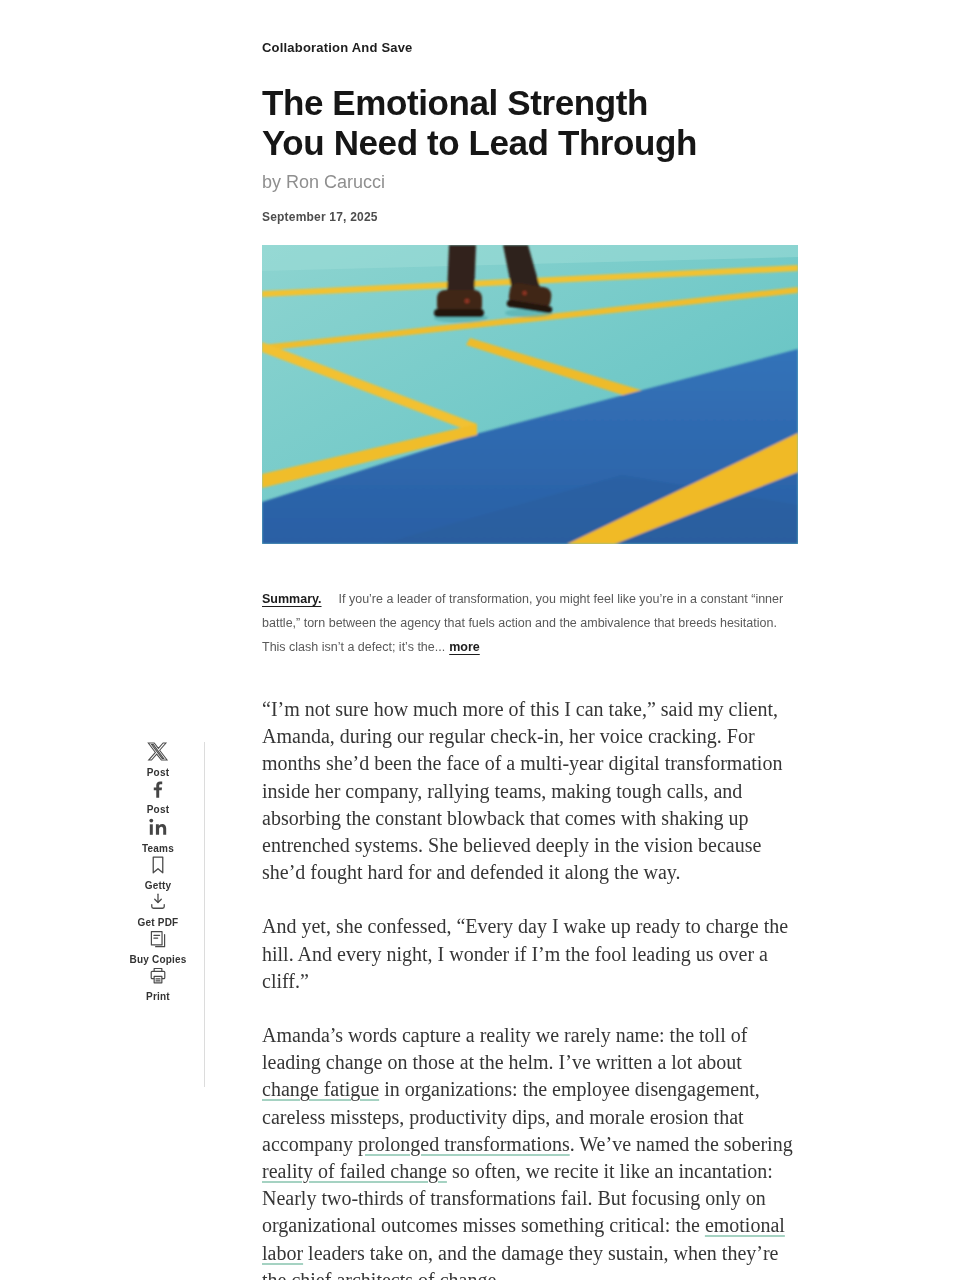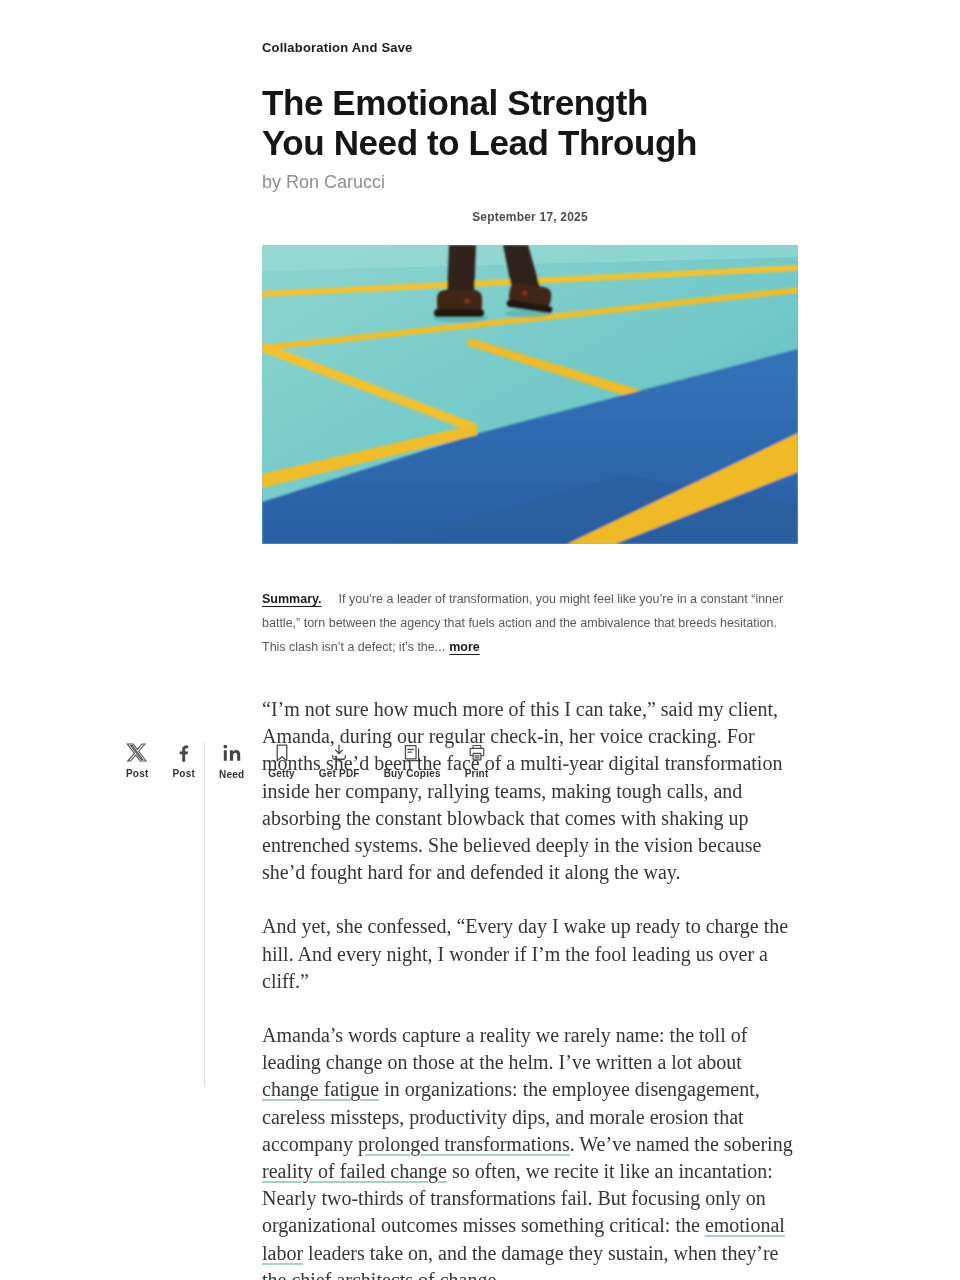--- a/index.html
+++ b/index.html
@@ -27,21 +27,21 @@
     font-size:35px; line-height:40px; font-weight:700;
     letter-spacing:-0.4px; color:#161616;
   }
   .byline {
     margin-top:9px;
     font-size:18px; color:#8f8f8f; font-weight:400;
   }
   .byline .by { color:#8f8f8f; }
   .pubdate {
     margin-top:17px;
-    font-size:12px; font-weight:700; color:#4d4d4d; letter-spacing:.2px;text-align:center;
+    font-size:12px; font-weight:700; color:#4d4d4d; letter-spacing:.2px;
   }
   .hero {
     margin-top:21px;
     width:536px; height:299px; display:block;
   }
   .credit {
     margin-top:15px;
     font-size:9px; color:#6e6e6e; letter-spacing:.2px;
   }
   .summary {
@@ -67,21 +67,21 @@
   .article-body a.body-link {
     color:#363636; cursor:pointer;
     text-decoration:underline;
     text-decoration-color:#a5d2c2;
     text-decoration-thickness:1.5px;
     text-underline-offset:3px;
   }
   
   .rail {
     position:absolute; left:126px; top:741px; width:64px;
-    display:flex; flex-direction:row; align-items:center; gap:24px;
+    display:flex; flex-direction:column; align-items:center; 
   }
   .rail-item {
     display:flex; flex-direction:column; align-items:center;
     cursor:pointer;
   }
   .rail-item svg { display:block; }
   .rlabel {
     margin-top:4px;
     font-size:10px; font-weight:700; color:#333; letter-spacing:.2px;
     white-space:nowrap;
@@ -111,21 +111,21 @@
       </svg>
       <span class="rlabel">Post</span>
     </div>
 
     <div class="rail-item">
       <svg width="24" height="24" viewBox="0 0 24 24">
         <rect x="3.8" y="9.3" width="3" height="10.5" fill="#454545"></rect>
         <circle cx="5.3" cy="5.6" r="1.9" fill="#454545"></circle>
         <path d="M9.9 9.3h2.9v1.5c.5-.9 1.8-1.8 3.4-1.8 2.7 0 4 1.7 4 4.6v6.2h-3v-5.7c0-1.5-.6-2.4-1.8-2.4-1.3 0-2.3 1-2.3 2.5v5.6h-3.2V9.3z" fill="#454545"></path>
       </svg>
-      <span class="rlabel">Need</span>
+      <span class="rlabel">Teams</span>
     </div>
 
     <div class="rail-item">
       <svg width="22" height="22" viewBox="0 0 24 24">
         <path d="M6.8 3.3h10.4v17.2l-5.2-4.4-5.2 4.4z" fill="none" stroke="#4a4a4a" stroke-width="1.4" stroke-linejoin="round"></path>
       </svg>
       <span class="rlabel">Getty</span>
     </div>
 
     <div class="rail-item">

